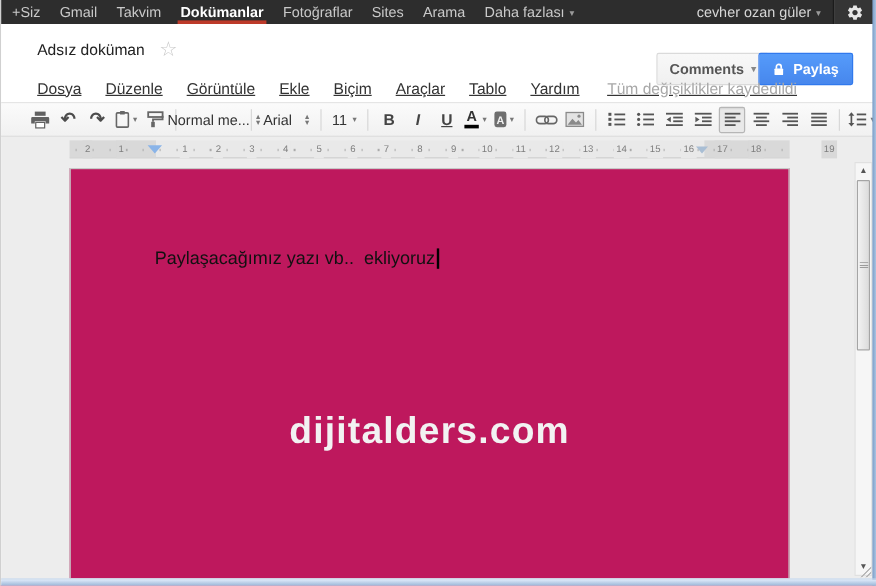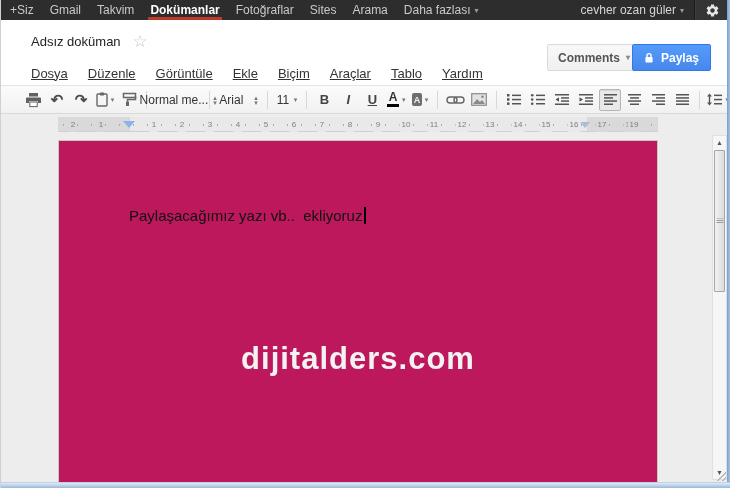--- a/index.html
+++ b/index.html
@@ -252,20 +252,21 @@
 
   <div class="menubar">
     <span class="menu-item">Dosya</span>
       <span class="menu-item">Düzenle</span>
       <span class="menu-item">Görüntüle</span>
       <span class="menu-item">Ekle</span>
       <span class="menu-item">Biçim</span>
       <span class="menu-item">Araçlar</span>
       <span class="menu-item">Tablo</span>
       <span class="menu-item">Yardım</span>
+      <span class="save-status" style="order:99;">Tüm değişiklikler kaydedildi</span>
   </div>
 </div>
 
 <div class="toolbar">
   <div class="tbtn">
     <span>
       <svg width="17" height="16" viewBox="0 0 17 16">
           <rect x="4" y="1" width="9" height="3.5" fill="#616161"></rect>
           <path d="M2 5.5h13a1 1 0 0 1 1 1V11h-3V9H4v2H1V6.5a1 1 0 0 1 1-1z" fill="#616161"></path>
           <rect x="4.8" y="10" width="7.4" height="4.6" fill="#fff" stroke="#616161"></rect>
@@ -505,21 +506,21 @@
       <span class="ruler-num rn-light" style="left: 320px;">9</span>
       <span class="ruler-num rn-light" style="left: 348px;">10</span>
       <span class="ruler-num rn-light" style="left: 376px;">11</span>
       <span class="ruler-num rn-light" style="left: 404px;">12</span>
       <span class="ruler-num rn-light" style="left: 432px;">13</span>
       <span class="ruler-num rn-light" style="left: 460px;">14</span>
       <span class="ruler-num rn-light" style="left: 488px;">15</span>
       <span class="ruler-num rn-light" style="left: 516px;">16</span>
       <span class="ruler-num rn-dark" style="left: 544px;">17</span>
       <span class="ruler-num rn-dark" style="left: 572px;">18</span>
-      <span class="ruler-num rn-dark" style="left: 576px;">19</span>
+      <span class="ruler-num rn-dark" style="left: 633px;">19</span>
     </div>
 
   <div class="page">
     <div class="body-text"><span>Paylaşacağımız yazı vb..  ekliyoruz</span><span class="cursor"></span></div>
     <div class="watermark">dijitalders.com</div>
   </div>
 </div>
 
 <div class="scrollbar">
   <div class="sb-arrow up">▲</div>

